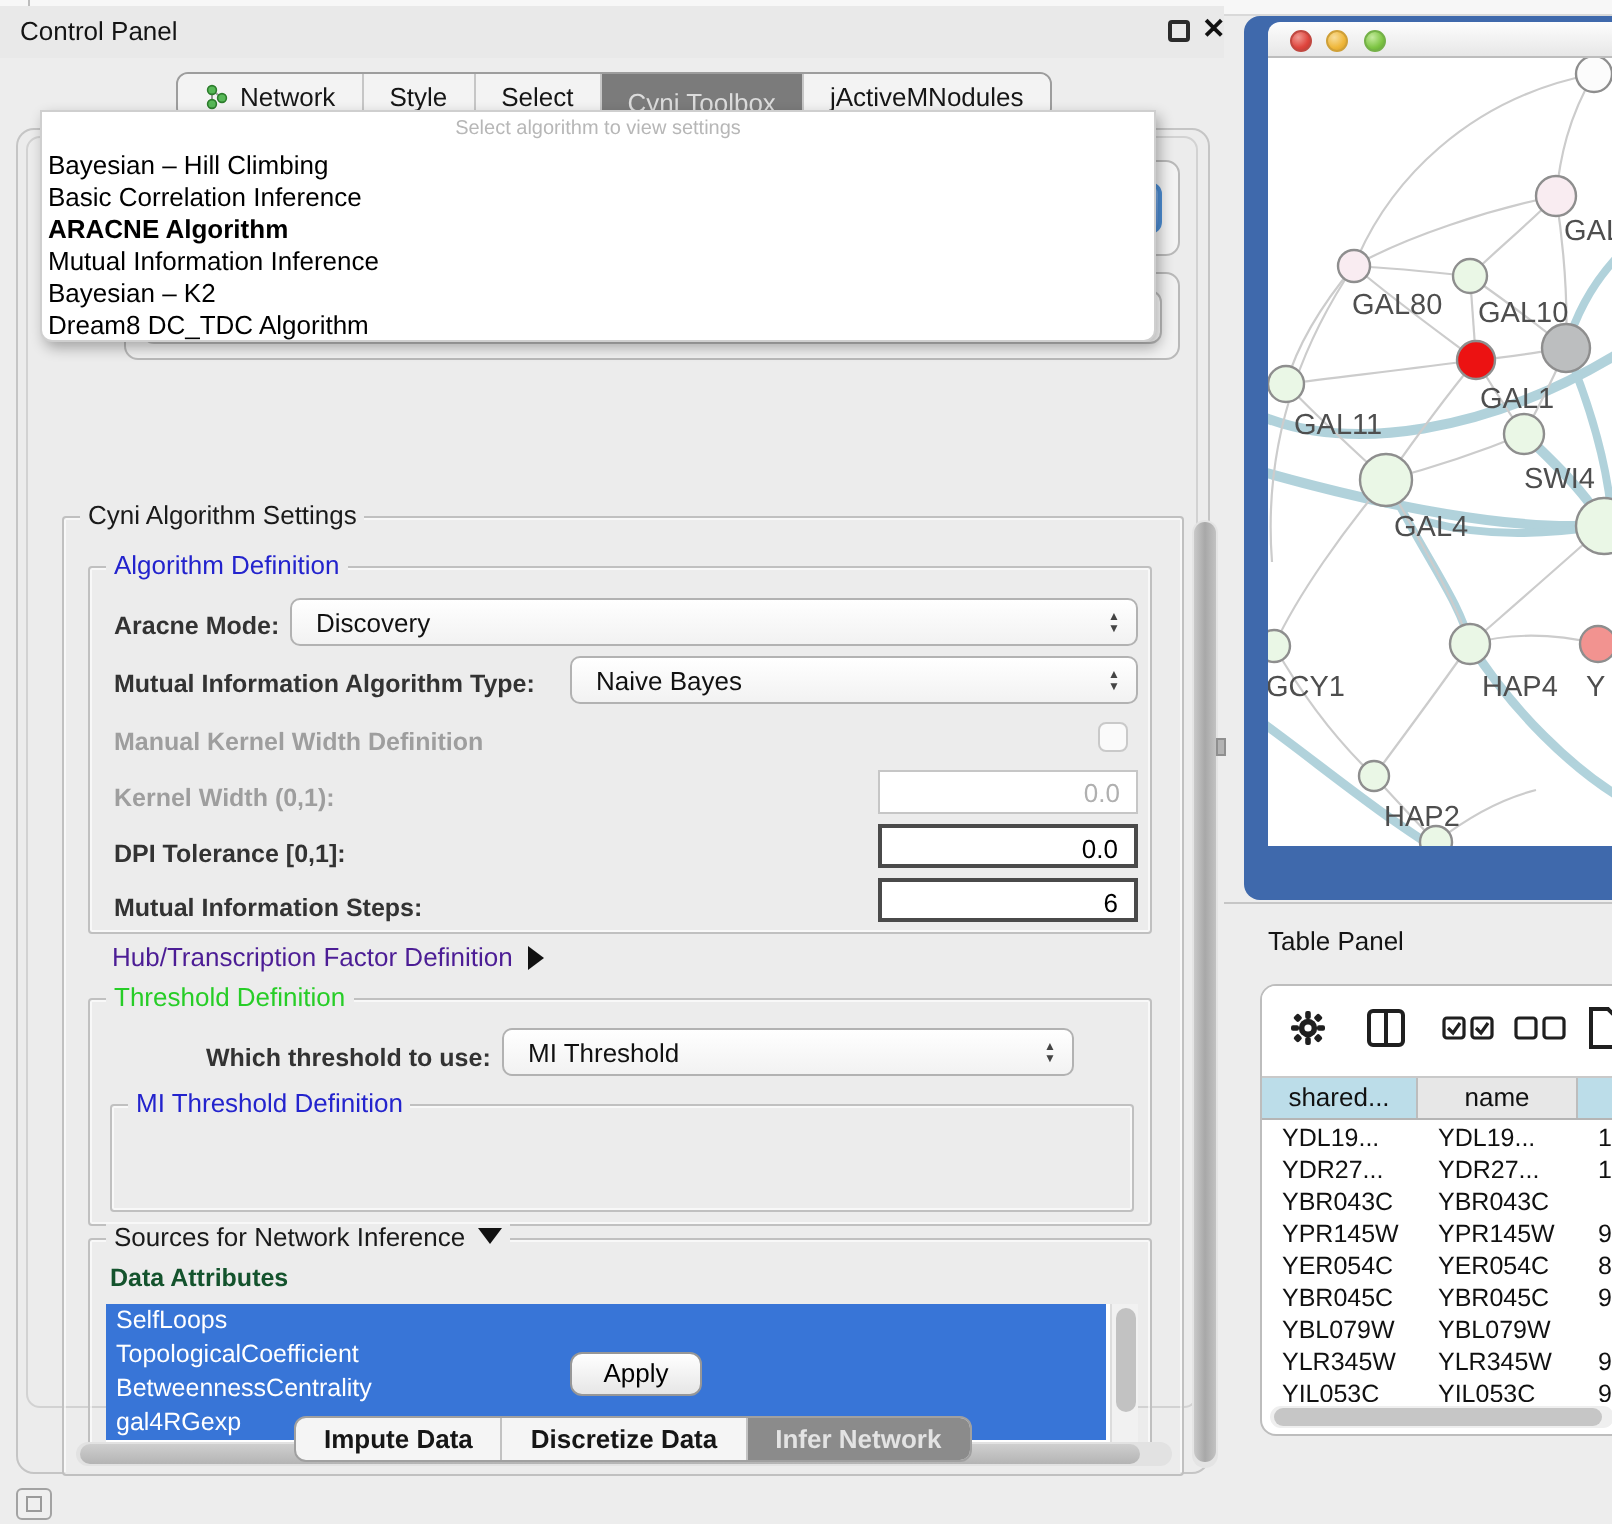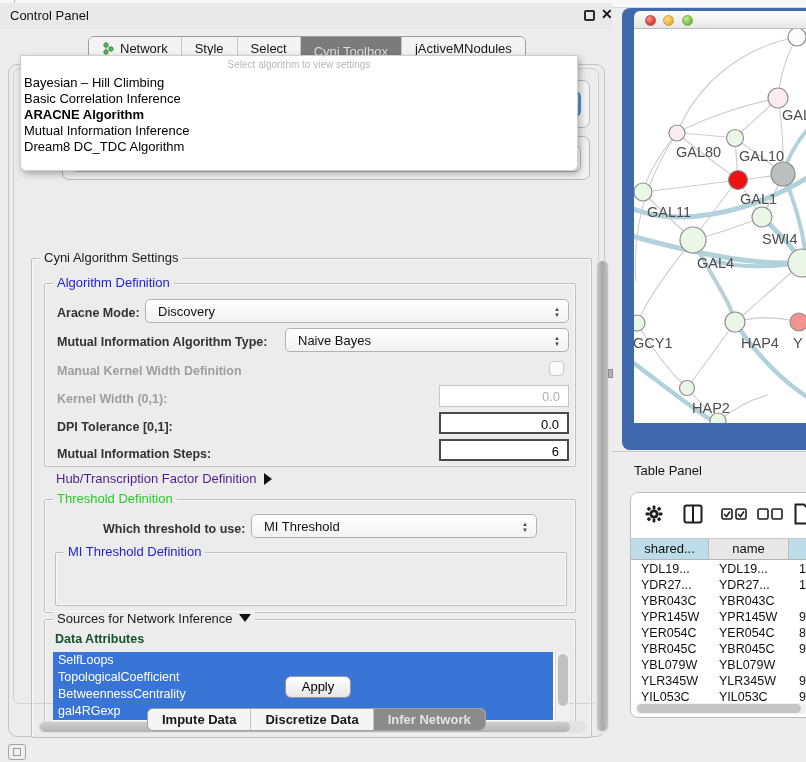--- a/index.html
+++ b/index.html
@@ -163,20 +163,21 @@
 <div class="bg-box2">
   <div class="bg-combo">galFiltered.sif default node</div>
 </div>
 
 <div class="popup">
   <div class="placeholder">Select algorithm to view settings</div>
   <div class="item">Bayesian – Hill Climbing</div>
   <div class="item">Basic Correlation Inference</div>
   <div class="item bold">ARACNE Algorithm</div>
   <div class="item">Mutual Information Inference</div>
+  <div class="item">Bayesian – K2</div>
   <div class="item">Dream8 DC_TDC Algorithm</div>
 </div>
 
 <div class="inner-panel" style="background:none;border:none;">
   <div class="group settings-group">
     <span class="legend">Cyni Algorithm Settings</span>
 
     <div class="group algdef-group">
       <span class="legend blue">Algorithm Definition</span>
 

